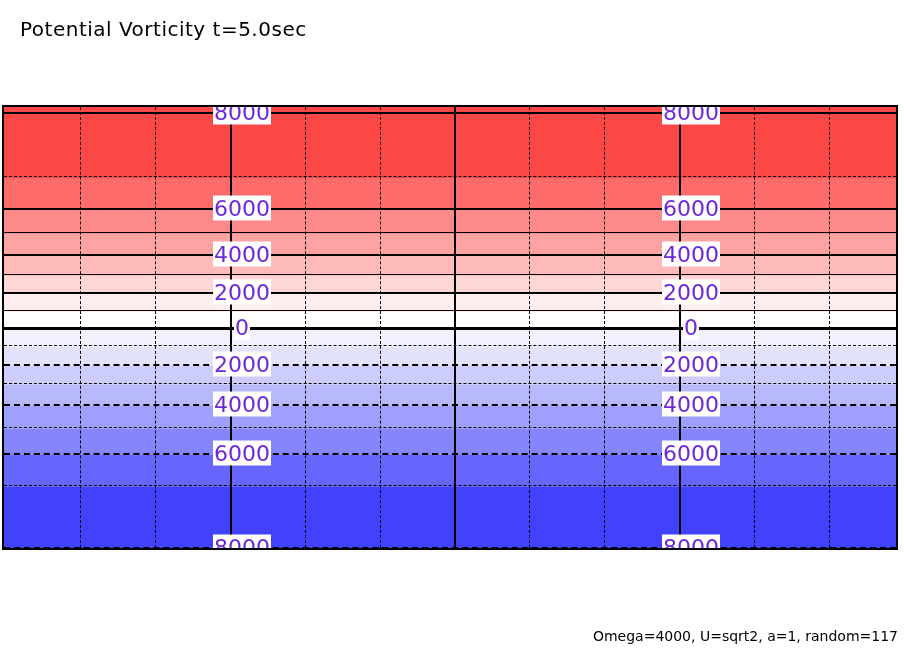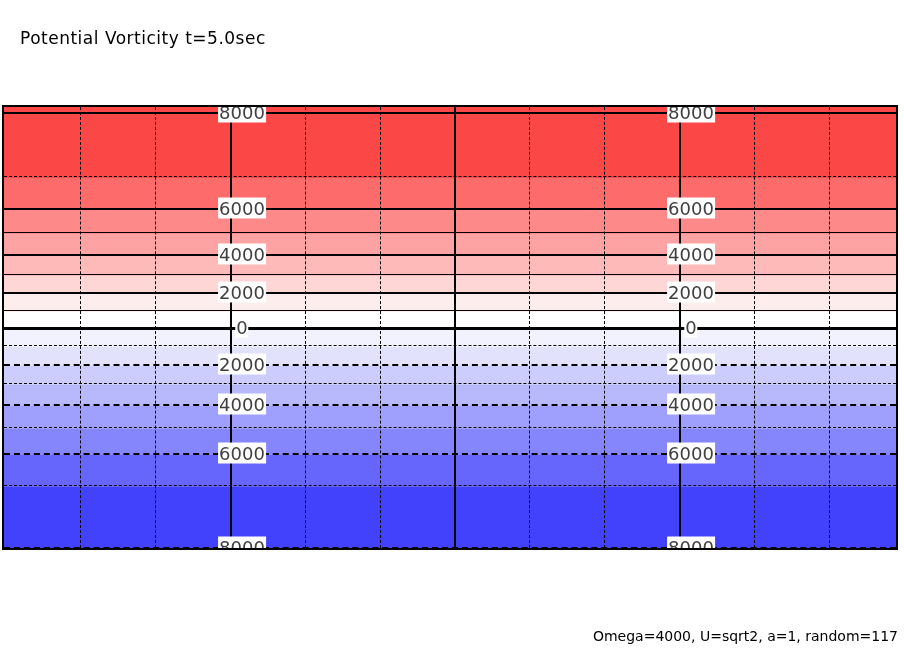--- a/index.html
+++ b/index.html
@@ -11,22 +11,22 @@
     width: 904px;
     height: 654px;
     position: relative;
     overflow: hidden;
     font-family: "DejaVu Sans", sans-serif;
   }
 
   #plot-title {
     position: absolute;
     left: 20px;
-    top: 28px;
-    font-size: 17px;
+    top: 17px;
+    font-size: 20px;
     letter-spacing: 0.5px;
     color: #000000;
     white-space: nowrap;
   }
 
   
   #plot-area {
     position: absolute;
     left: 2px;
     top: 105px;
@@ -76,22 +76,22 @@
   .contour.minor-solid  { border-top: 1px solid  #000000; }
   .contour.major-dashed { border-top: 2px dashed #000000; }
   .contour.minor-dashed { border-top: 1px dashed #000000; }
   .contour.zero-line    { border-top: 3px solid  #000000; }
 
   
   .contour-label {
     position: absolute;
     transform: translate(-50%, -50%);
     background: transparent;
-    font-size: 18px;
-    color: #404040;
+    font-size: 22px;
+    color: #6d28d9;
     white-space: nowrap;
     letter-spacing: 0px;
     padding-left: 24px;
   }
   .contour-label .lbl-bg {
     background: #ffffff;
     padding: 0 1px;
   }
 
   

